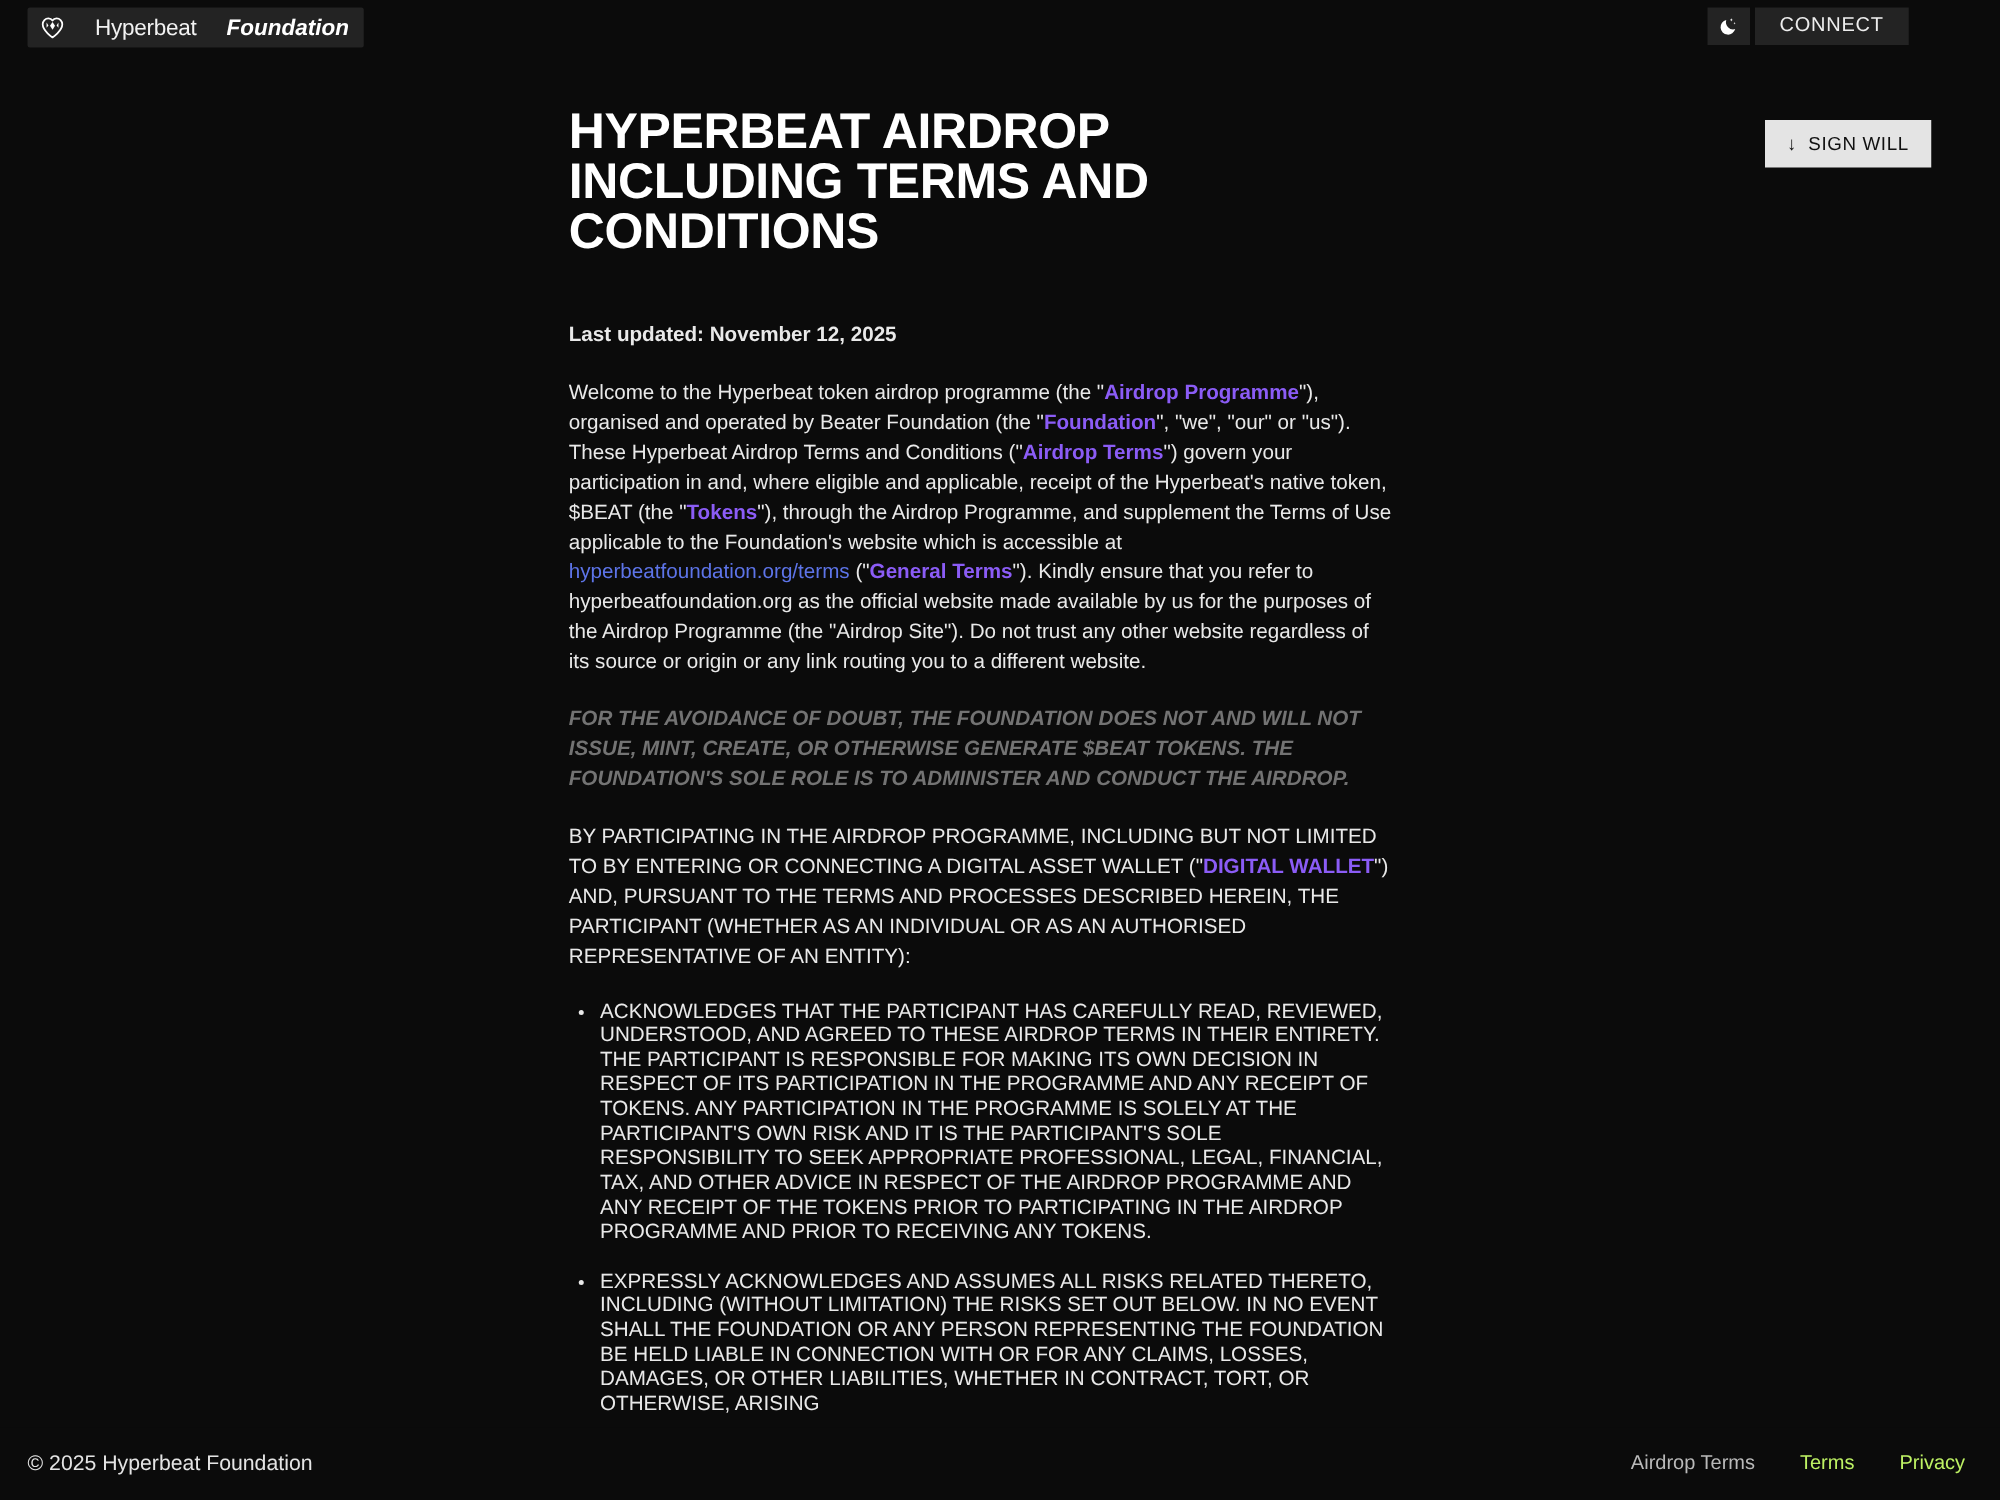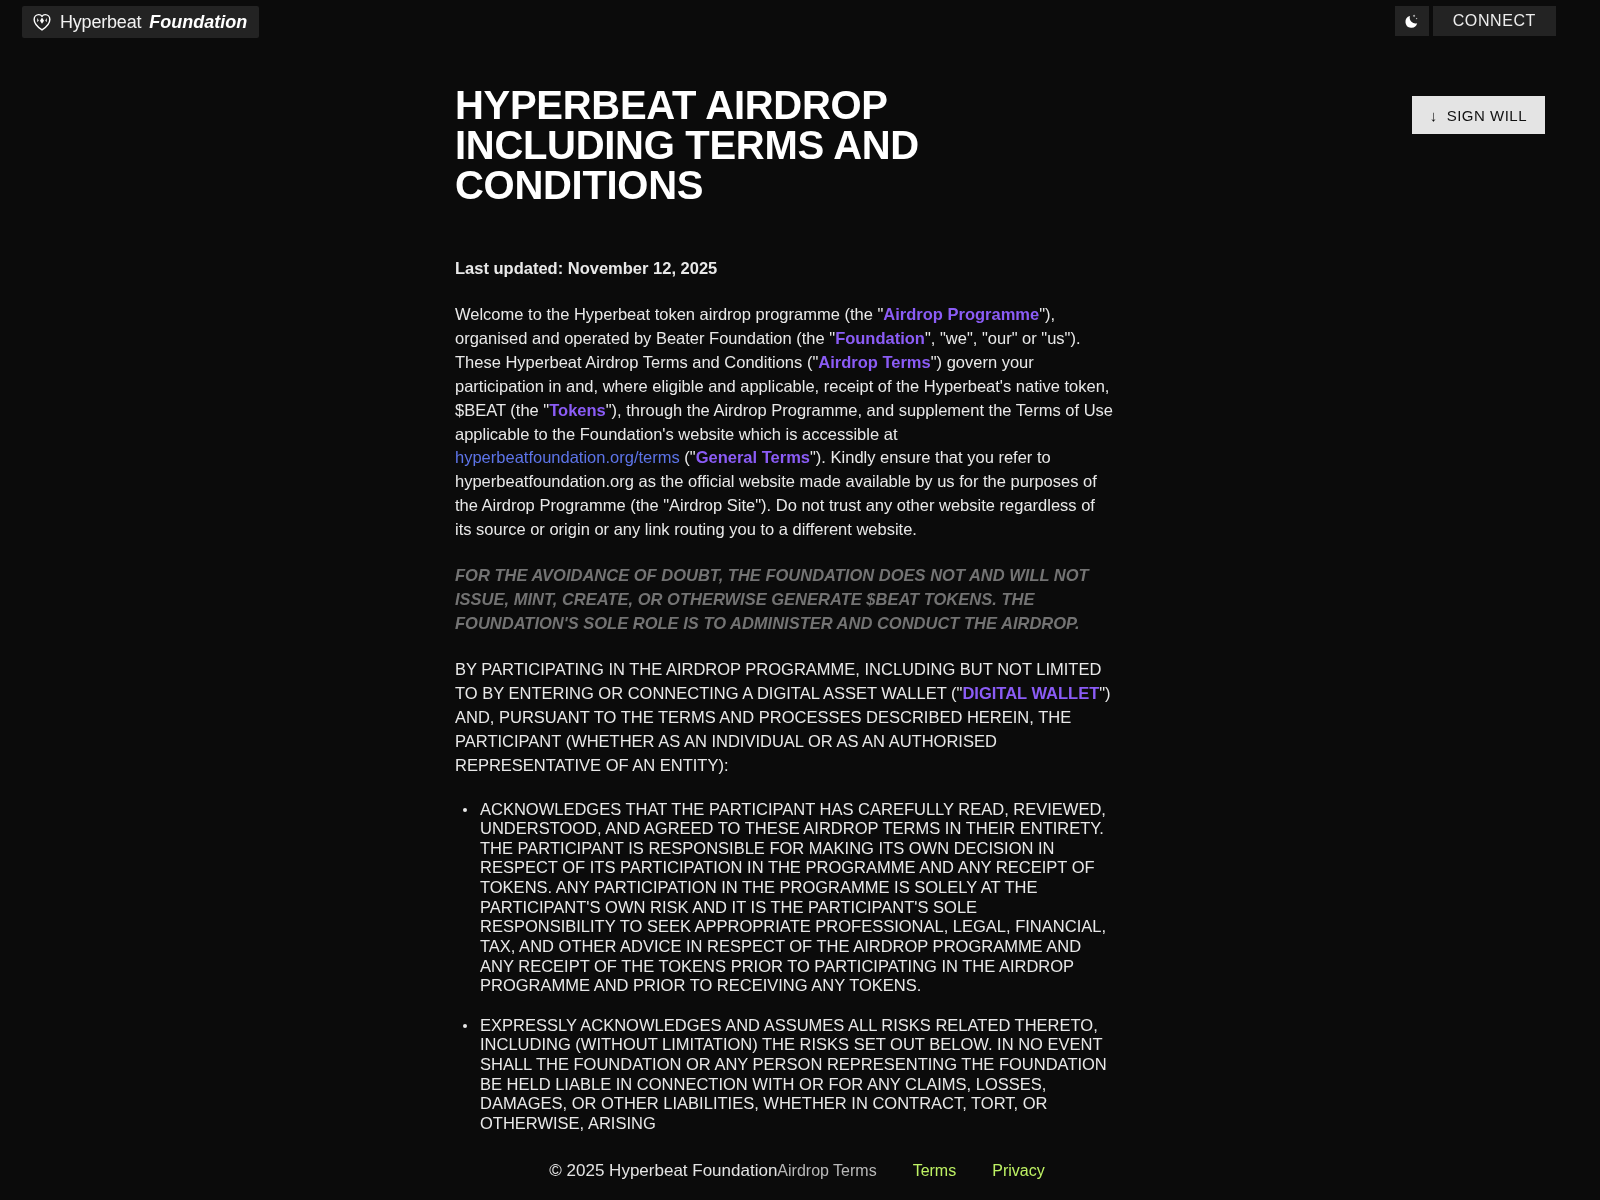--- a/index.html
+++ b/index.html
@@ -17,42 +17,42 @@
 
   
   .header {
     position: absolute; top: 0; left: 0;
     width: 1600px; height: 42px;
   }
   .logo-pill {
     position: absolute; left: 22px; top: 6px;
     height: 32px;
     display: flex; align-items: center;
-    gap: 8px;
+    gap: 24px;
     padding: 0 12px 0 10px;
     background: #232323;
     border-radius: 2px;
   }
   .logo-mark { display: block; width: 20px; height: 20px; flex: 0 0 auto; }
   .logo-word {
     color: #f2f2f2;
     font-size: 18px;
     letter-spacing: -0.2px;
     white-space: nowrap;
   }
   .logo-sub {
     color: #ffffff;
     font-size: 18px;
     font-style: italic;
     font-weight: 700;
     white-space: nowrap;
   }
 
   .header-right {
-    position: absolute; right: 44px; top: 6px;
+    position: absolute; right: 73px; top: 6px;
     display: flex; align-items: stretch; gap: 4px;
   }
   .icon-btn {
     width: 34px; height: 30px;
     background: #232323;
     display: flex; align-items: center; justify-content: center;
     border: none; cursor: pointer;
   }
   .icon-btn svg { display: block; }
   .connect-btn {
@@ -147,21 +147,21 @@
     background: #e9e9e9;
   }
 
   
   .footer {
     position: absolute;
     left: 0; bottom: 0;
     width: 1600px; height: 58px;
     background: #0b0b0b;
     display: flex; align-items: center;
-    justify-content: center;
+    justify-content: space-between;
     padding: 0 28px 0 22px;
   }
   .copyright {
     color: #e4e4e4;
     font-size: 17px;
   }
   .footer-links {
     display: flex; align-items: center; gap: 36px;
   }
   .footer-links a {

